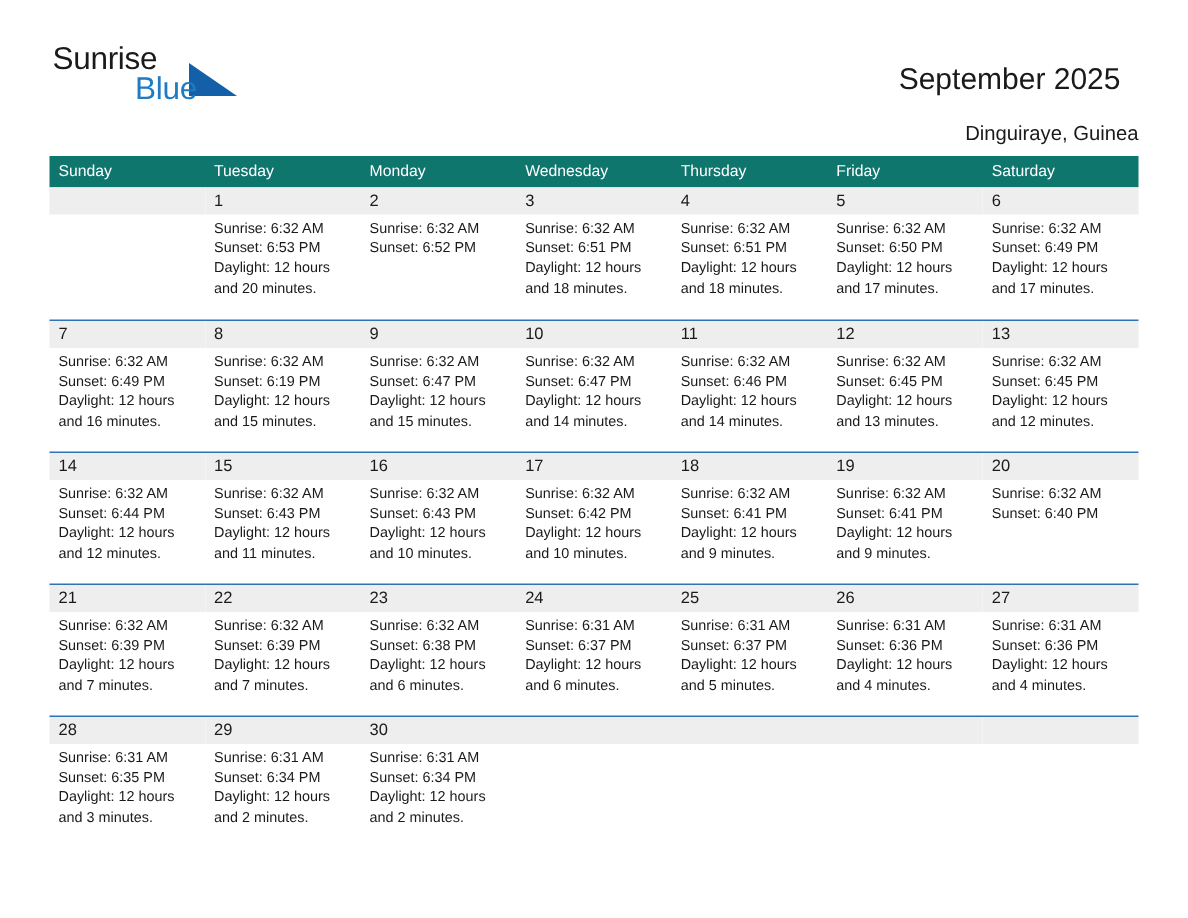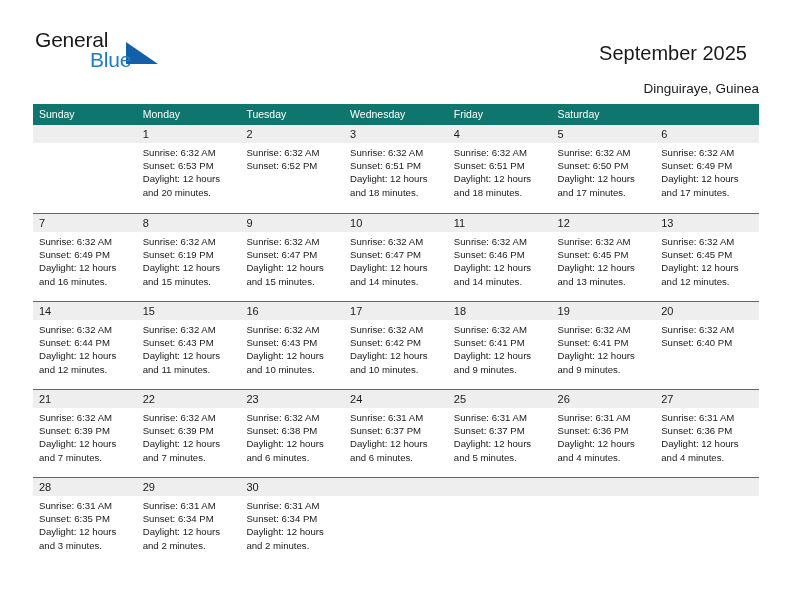--- a/index.html
+++ b/index.html
@@ -162,39 +162,40 @@
   }
 </style>
 </head>
 <body>
 
 <div class="page">
 
   <div class="header">
 
     <div class="logo">
-      <span class="logo-general">General</span>
+      <span class="logo-general">Sunrise</span>
       <span class="logo-tri"></span>
       <span class="logo-blue">Blue</span>
     </div>
 
     <div class="title-block">
       <h1 class="cal-title">September 2025</h1>
       <div class="cal-subtitle">Dinguiraye, Guinea</div>
     </div>
 
   </div>
 
   <div class="calendar">
 
     <div class="dow-row">
       <div class="dow-cell">Sunday</div>
+      <div class="dow-cell">Tuesday</div>
       <div class="dow-cell">Monday</div>
-      <div class="dow-cell">Tuesday</div>
       <div class="dow-cell">Wednesday</div>
+      <div class="dow-cell">Thursday</div>
       <div class="dow-cell">Friday</div>
       <div class="dow-cell">Saturday</div>
     </div>
 
     <div id="weeks-container">
         <div class="week">
           <div class="day empty">
             <div class="day-num"></div>
           </div>
           <div class="day">

